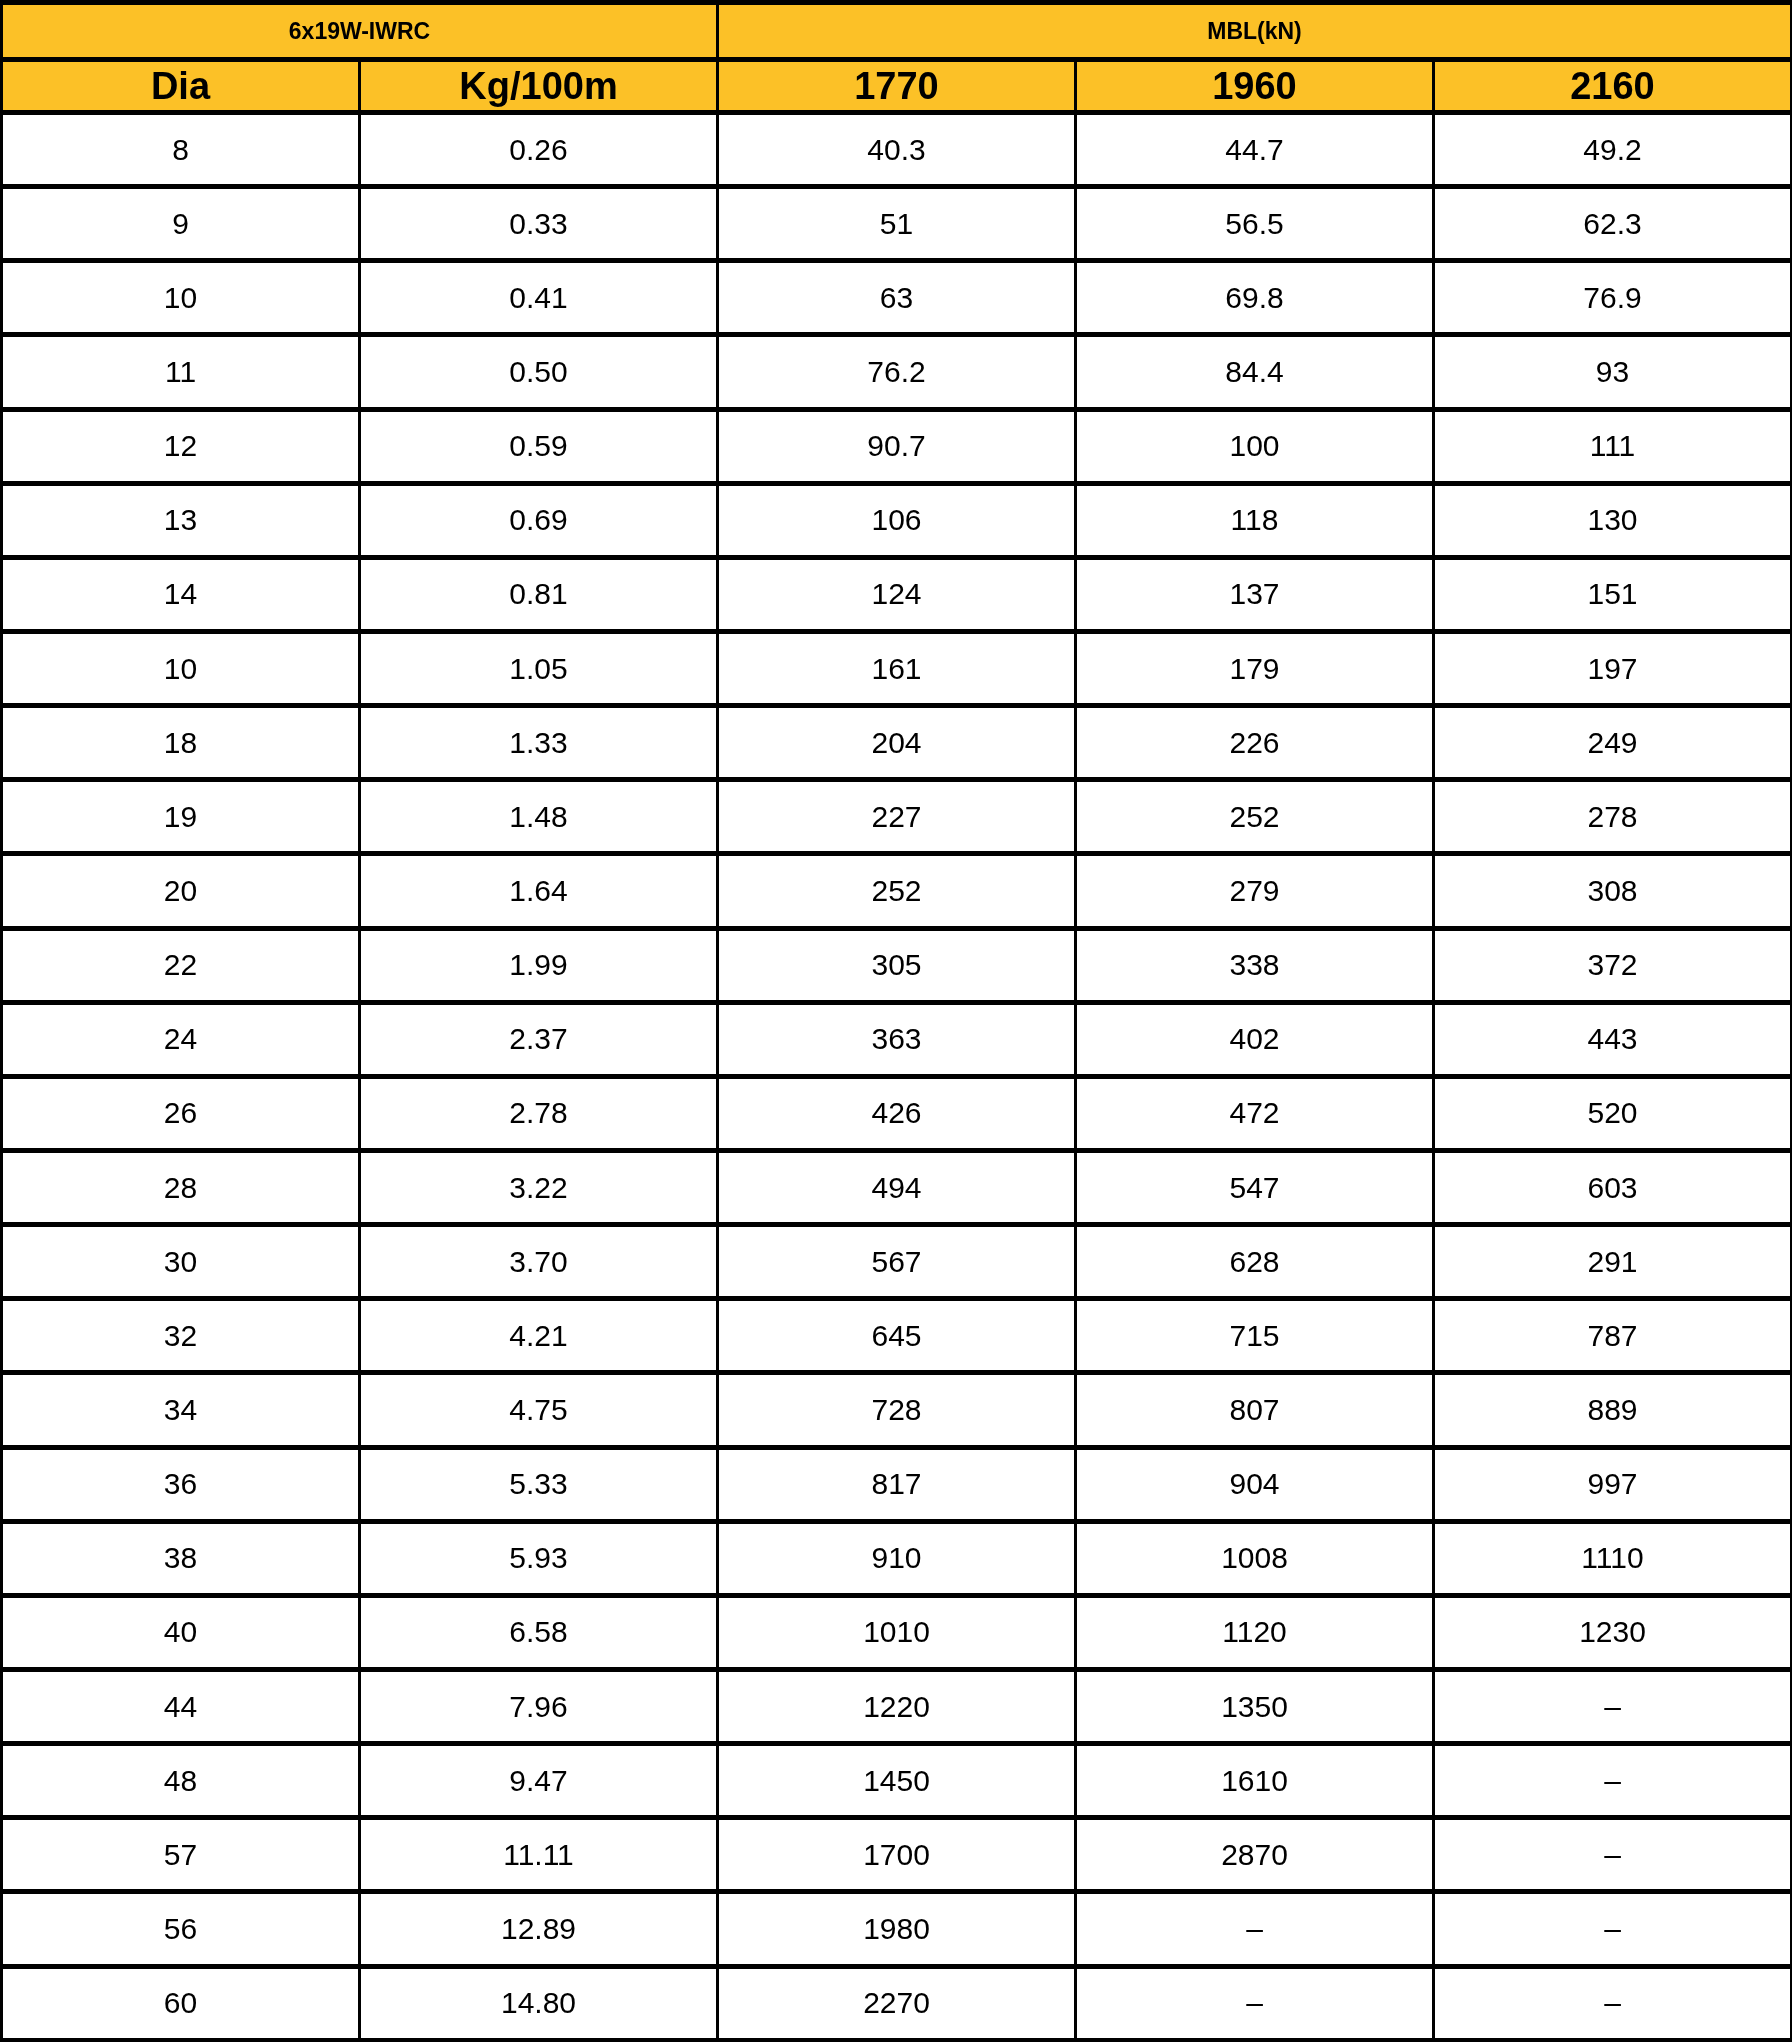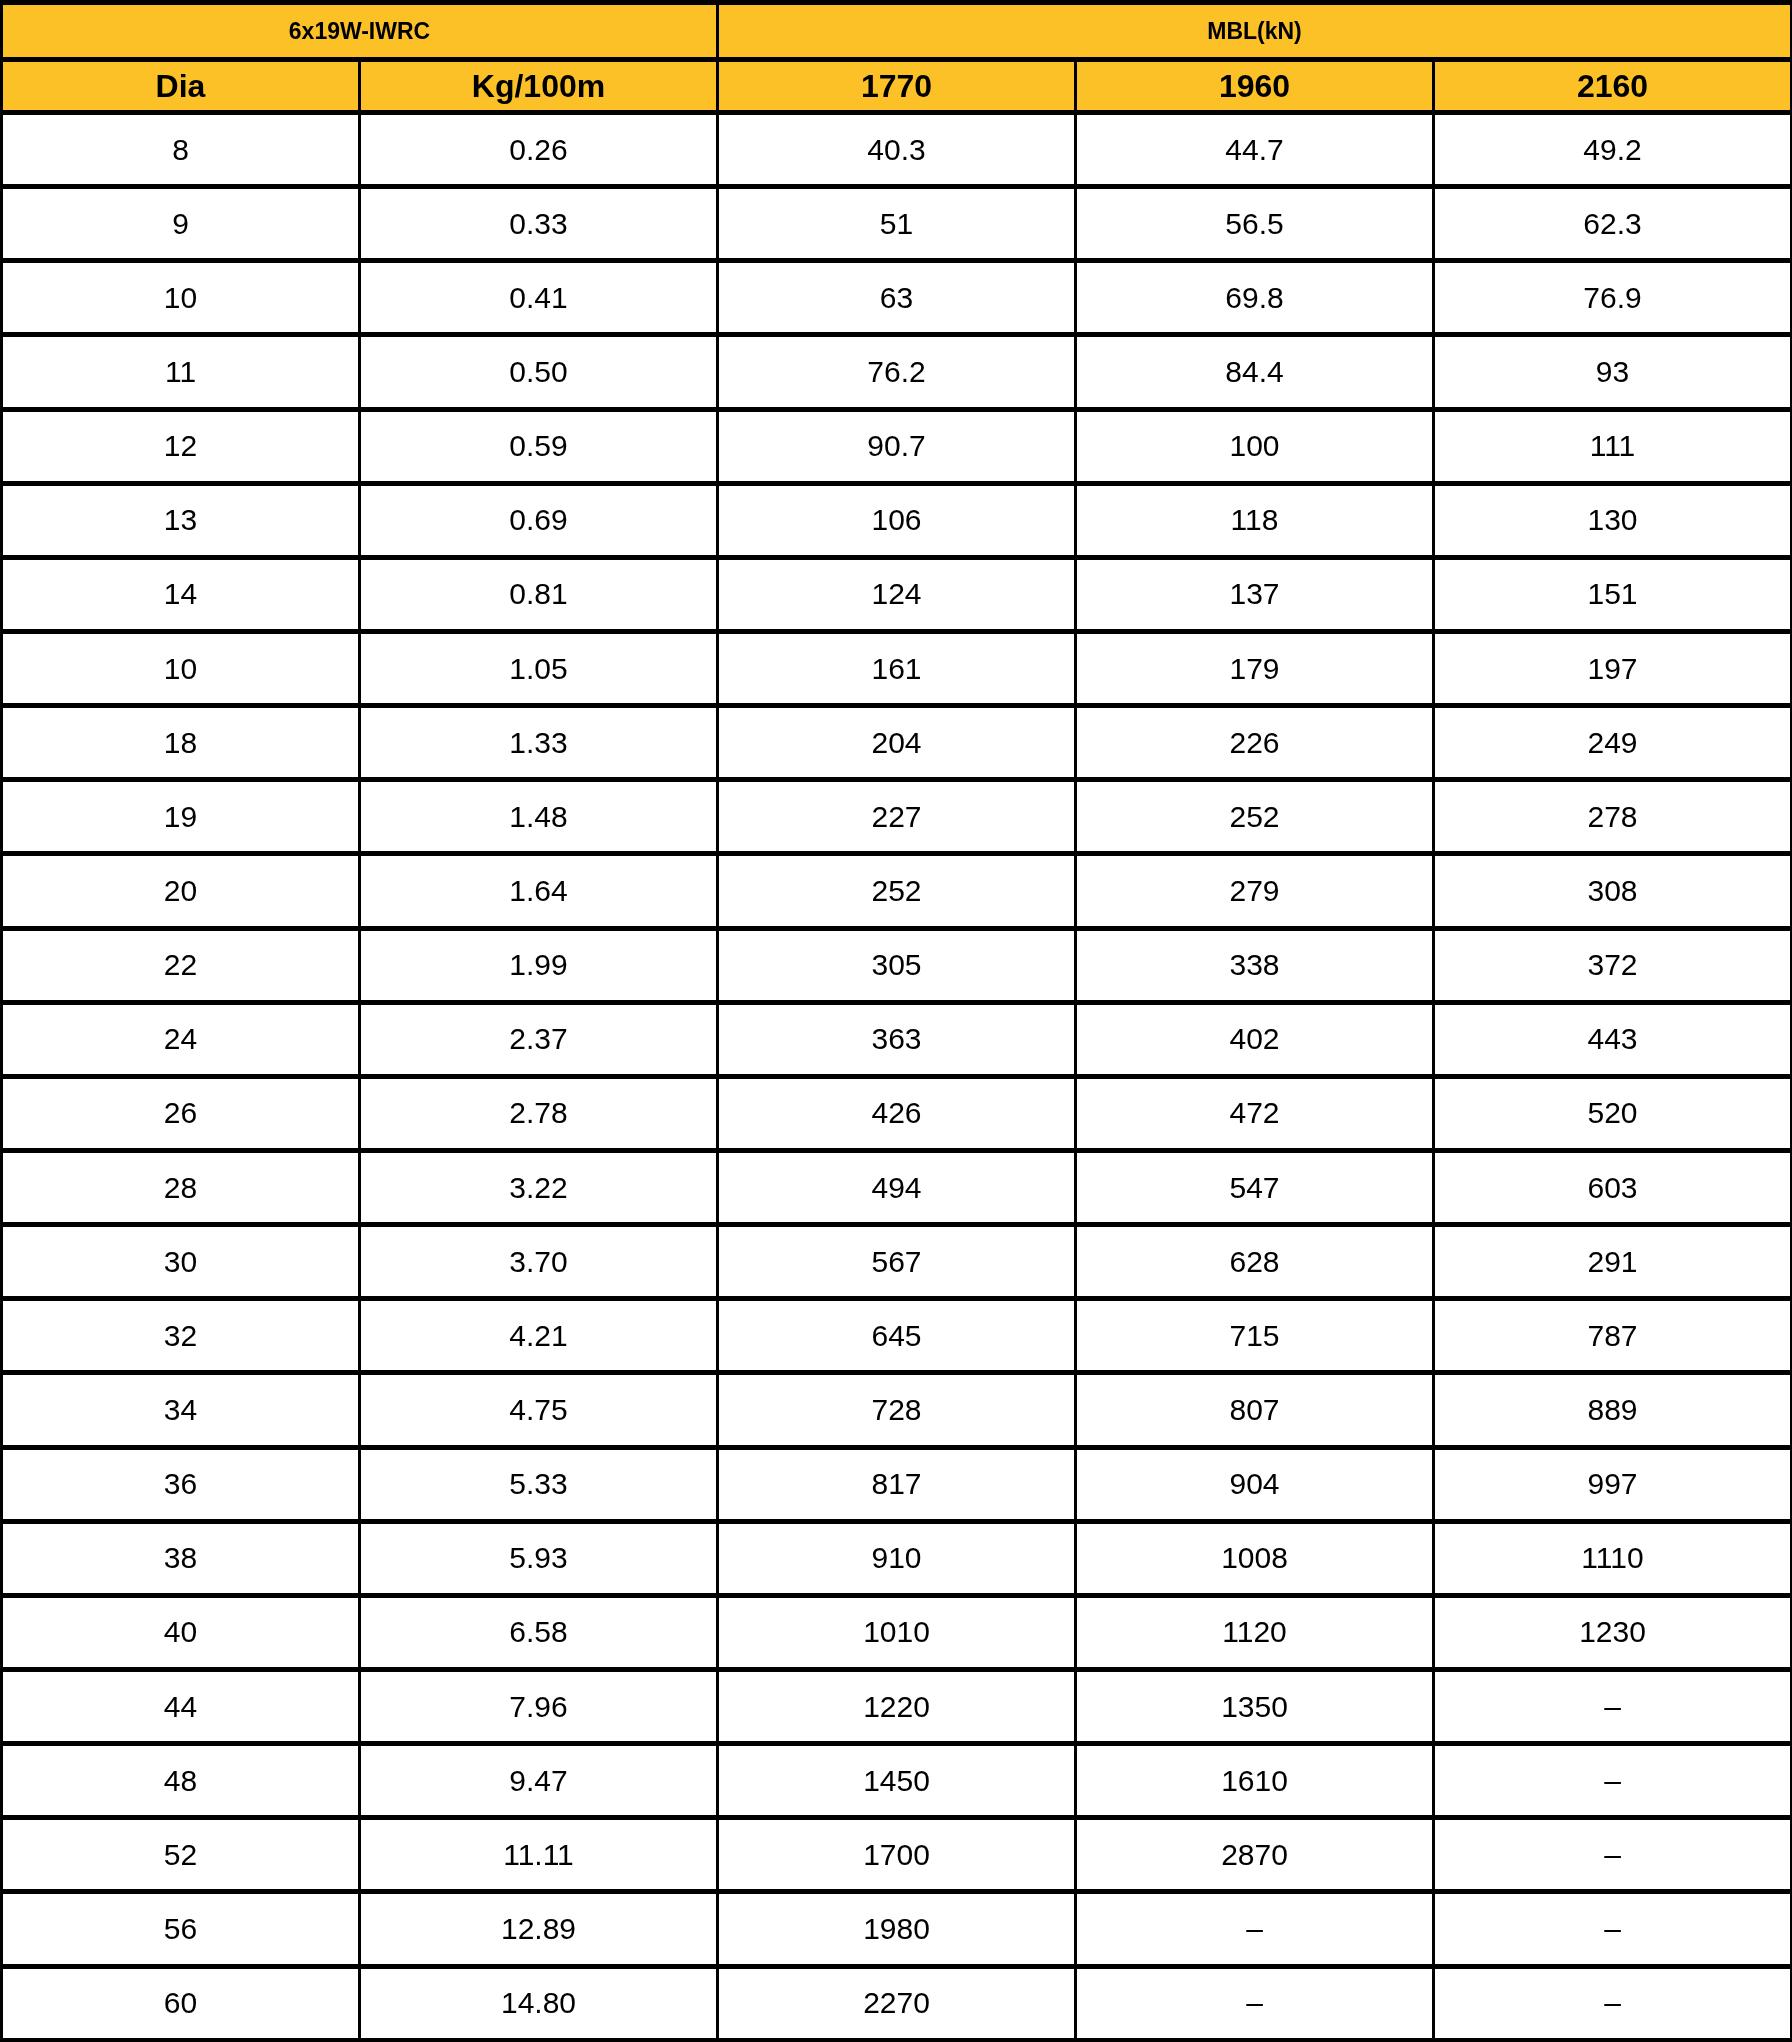--- a/index.html
+++ b/index.html
@@ -37,21 +37,21 @@
     overflow: hidden;
   }
   tr.group-header-row th {
     background: var(--header-bg);
     font-size: 23px;
     font-weight: bold;
     height: 57px;
   }
   tr.column-header-row th {
     background: var(--header-bg);
-    font-size: 32px;
+    font-size: 38px;
     font-weight: bold;
     height: 53px;
   }
   tbody td {
     font-size: 30px;
     font-weight: normal;
     background: var(--cell-bg);
   }
 </style>
 </head>
@@ -236,21 +236,21 @@
         <td>–</td>
       </tr>
       <tr>
         <td>48</td>
         <td>9.47</td>
         <td>1450</td>
         <td>1610</td>
         <td>–</td>
       </tr>
       <tr>
-        <td>52</td>
+        <td>57</td>
         <td>11.11</td>
         <td>1700</td>
         <td>2870</td>
         <td>–</td>
       </tr>
       <tr>
         <td>56</td>
         <td>12.89</td>
         <td>1980</td>
         <td>–</td>

